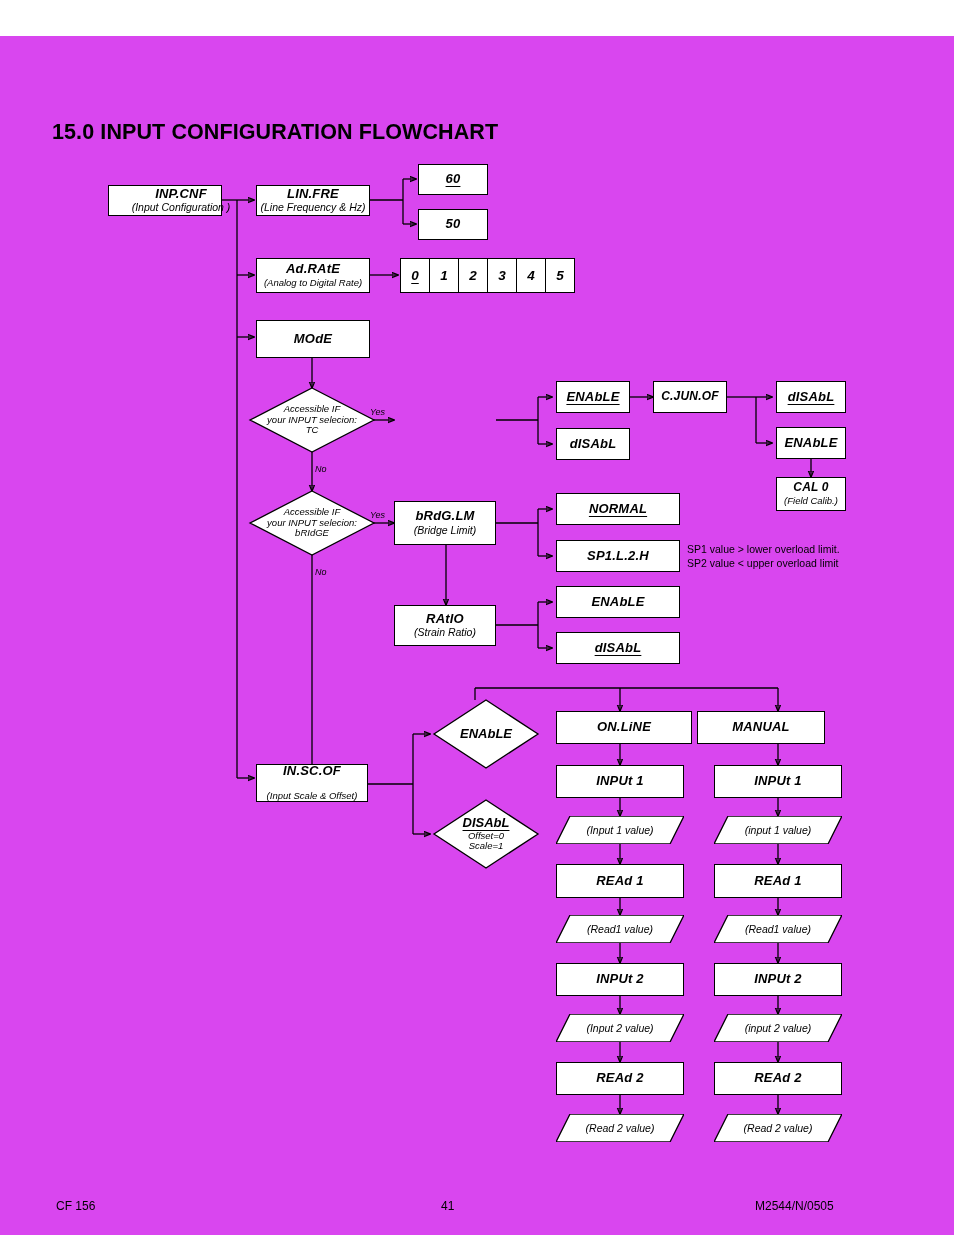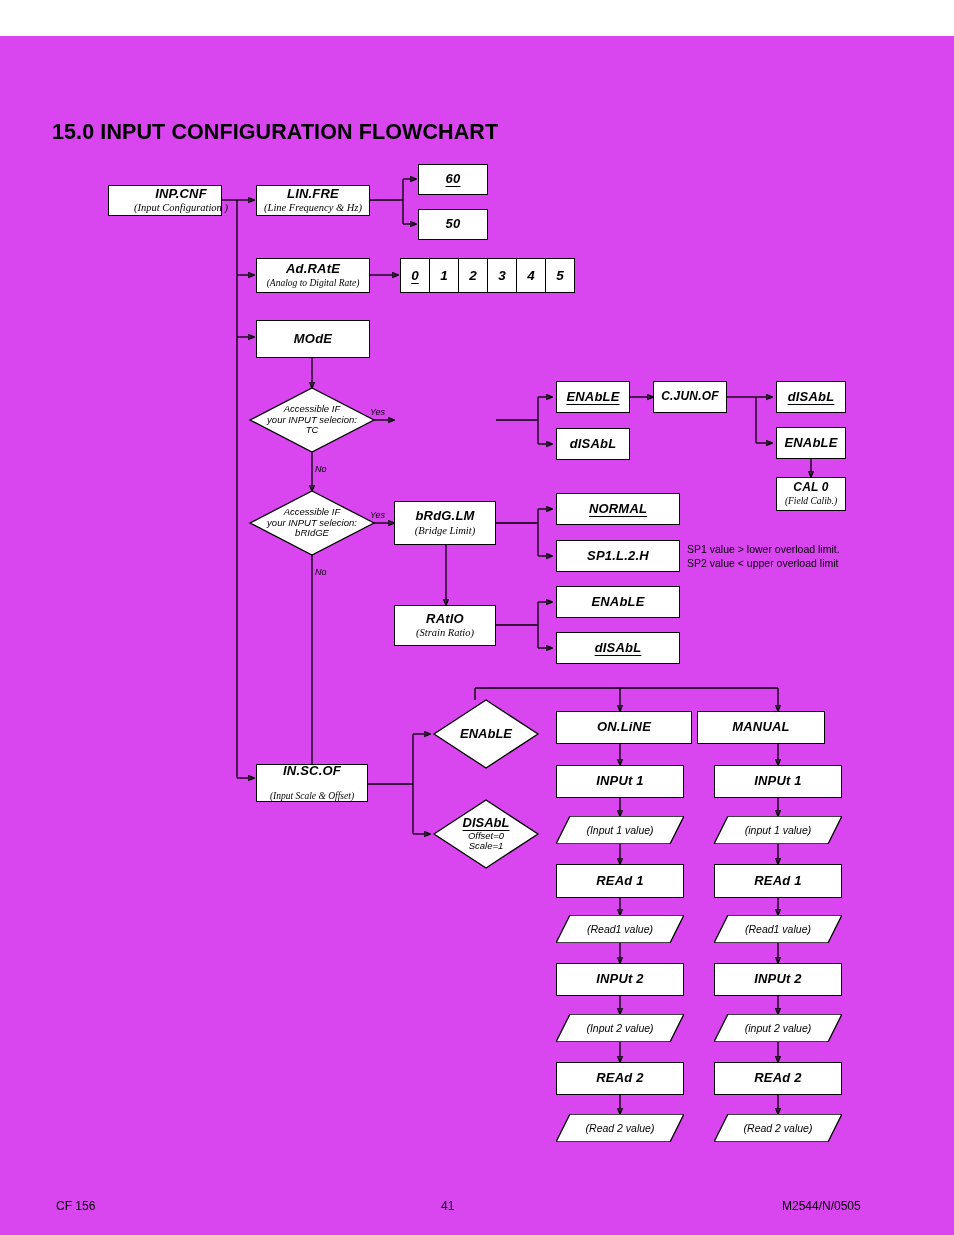--- a/index.html
+++ b/index.html
@@ -33,21 +33,21 @@
 
   
   .footer-left, .footer-center, .footer-right {
     position: absolute;
     top: 1163px;
     font-size: 12px;
     white-space: nowrap;
   }
   .footer-left   { left: 56px; }
   .footer-center { left: 441px; }
-  .footer-right  { left: 747px; padding-left: 35px; }
+  .footer-right  { left: 720px; padding-left: 35px; }
 
   
   .node {
     position: absolute;
     box-sizing: border-box;
     border: 1.4px solid #000;
     background: #fff;
     display: flex;
     flex-direction: column;
     align-items: center;
@@ -61,21 +61,20 @@
     font-size: 13px;
     letter-spacing: 0.2px;
     white-space: nowrap;
   }
   .node .code.small  { font-size: 12px; }
   .node .sub {
     font-style: italic;
     font-size: 10.5px;
     white-space: nowrap;
     margin-top: 1px;
-    font-family: Liberation Serif, serif;
   }
   .node .sub.tiny { font-size: 9.5px; }
   .underline { text-decoration: underline; text-underline-offset: 2.5px; }
 
   
   .cellstrip {
     position: absolute;
     box-sizing: border-box;
     display: flex;
     border: 1.4px solid #000;

